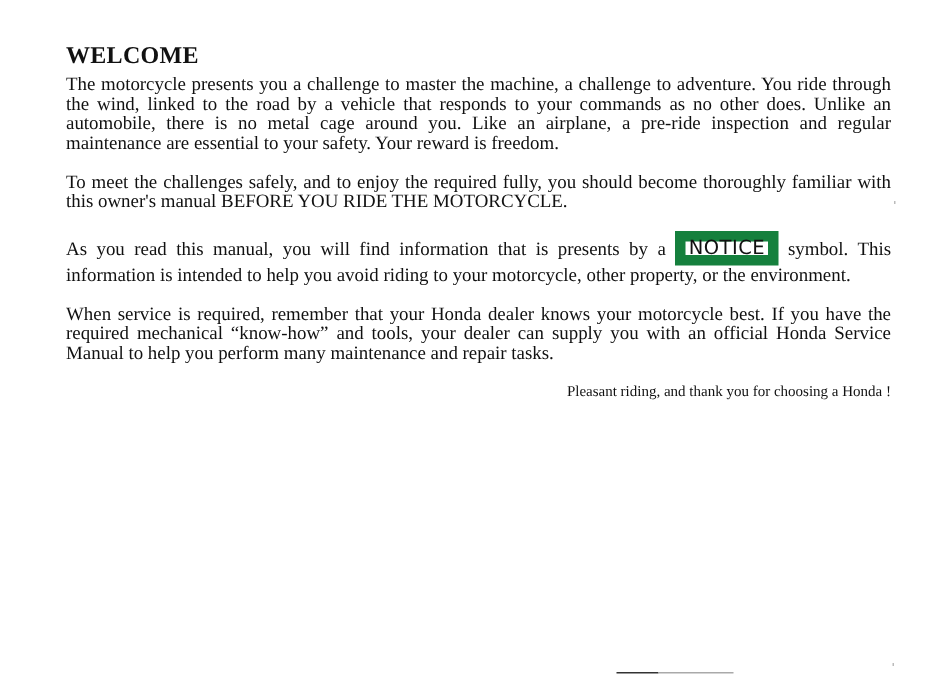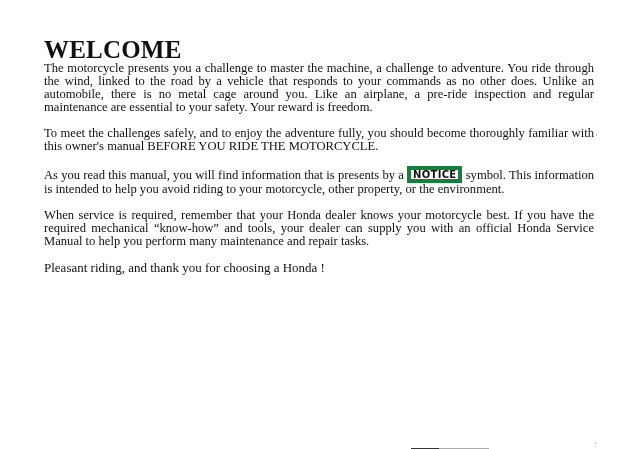--- a/index.html
+++ b/index.html
@@ -16,45 +16,46 @@
       color: #111111;
     }
     .page {
       position: absolute;
       left: 44px;
       top: 28px;
       width: 550px;
     }
     .title {
       font-weight: bold;
-      font-size: 25px;
+      font-size: 16px;
       line-height: 20px;
-      margin: 12px 0 2px 0;
+      margin: 0 0 2px 0;
       letter-spacing: 0.2px;
     }
     .para {
       font-size: 12.6px;
       line-height: 13px;
       text-align: justify;
       margin: 0 0 13px 0;
     }
     .notice-badge {
       display: inline-block;
-      border: 4px solid #15803d;
+      border: 7px solid #15803d;
       font-family: "DejaVu Sans", "Liberation Sans", sans-serif;
-      font-weight: bold;
-      font-size: 10px;
+      font-weight: normal;
+      font-size: 13px;
       line-height: 9px;
       padding: 0 2px;
       vertical-align: 1px;
       letter-spacing: 0.3px;
     }
     .closing {
-      font-size: 13px;
+      font-size: 10px;
       line-height: 13px;
+      text-align: right;
       margin-top: 6px;
     }
     .footer-rule {
       position: absolute;
       top: 448px;
       left: 411px;
       width: 28px;
       height: 1px;
       background: #333;
     }
@@ -74,21 +75,21 @@
     }
   </style>
 </head>
 <body>
 
 <div class="page">
   <div class="title">WELCOME</div>
 
   <p class="para">The motorcycle presents you a challenge to master the machine, a challenge to adventure. You ride through the wind, linked to the road by a vehicle that responds to your commands as no other does. Unlike an automobile, there is no metal cage around you. Like an airplane, a pre-ride inspection and regular maintenance are essential to your safety. Your reward is freedom.</p>
 
-  <p class="para">To meet the challenges safely, and to enjoy the adventure fully, you should become thoroughly familiar with this owner's manual BEFORE YOU RIDE THE MOTORCYCLE.</p>
+  <p class="para">To meet the challenges safely, and to enjoy the required fully, you should become thoroughly familiar with this owner's manual BEFORE YOU RIDE THE MOTORCYCLE.</p>
 
   <p class="para"><span>As you read this manual, you will find information that is presents by a </span><span class="notice-badge">NOTICE</span><span> symbol. This information is intended to help you avoid riding to your motorcycle, other property, or the environment.</span></p>
 
   <p class="para">When service is required, remember that your Honda dealer knows your motorcycle best. If you have the required mechanical “know-how” and tools, your dealer can supply you with an official Honda Service Manual to help you perform many maintenance and repair tasks.</p>
 
   <div class="closing">Pleasant riding, and thank you for choosing a Honda !</div>
 </div>
 
 <div class="footer-rule"></div>
 <div class="footer-rule-light"></div>

